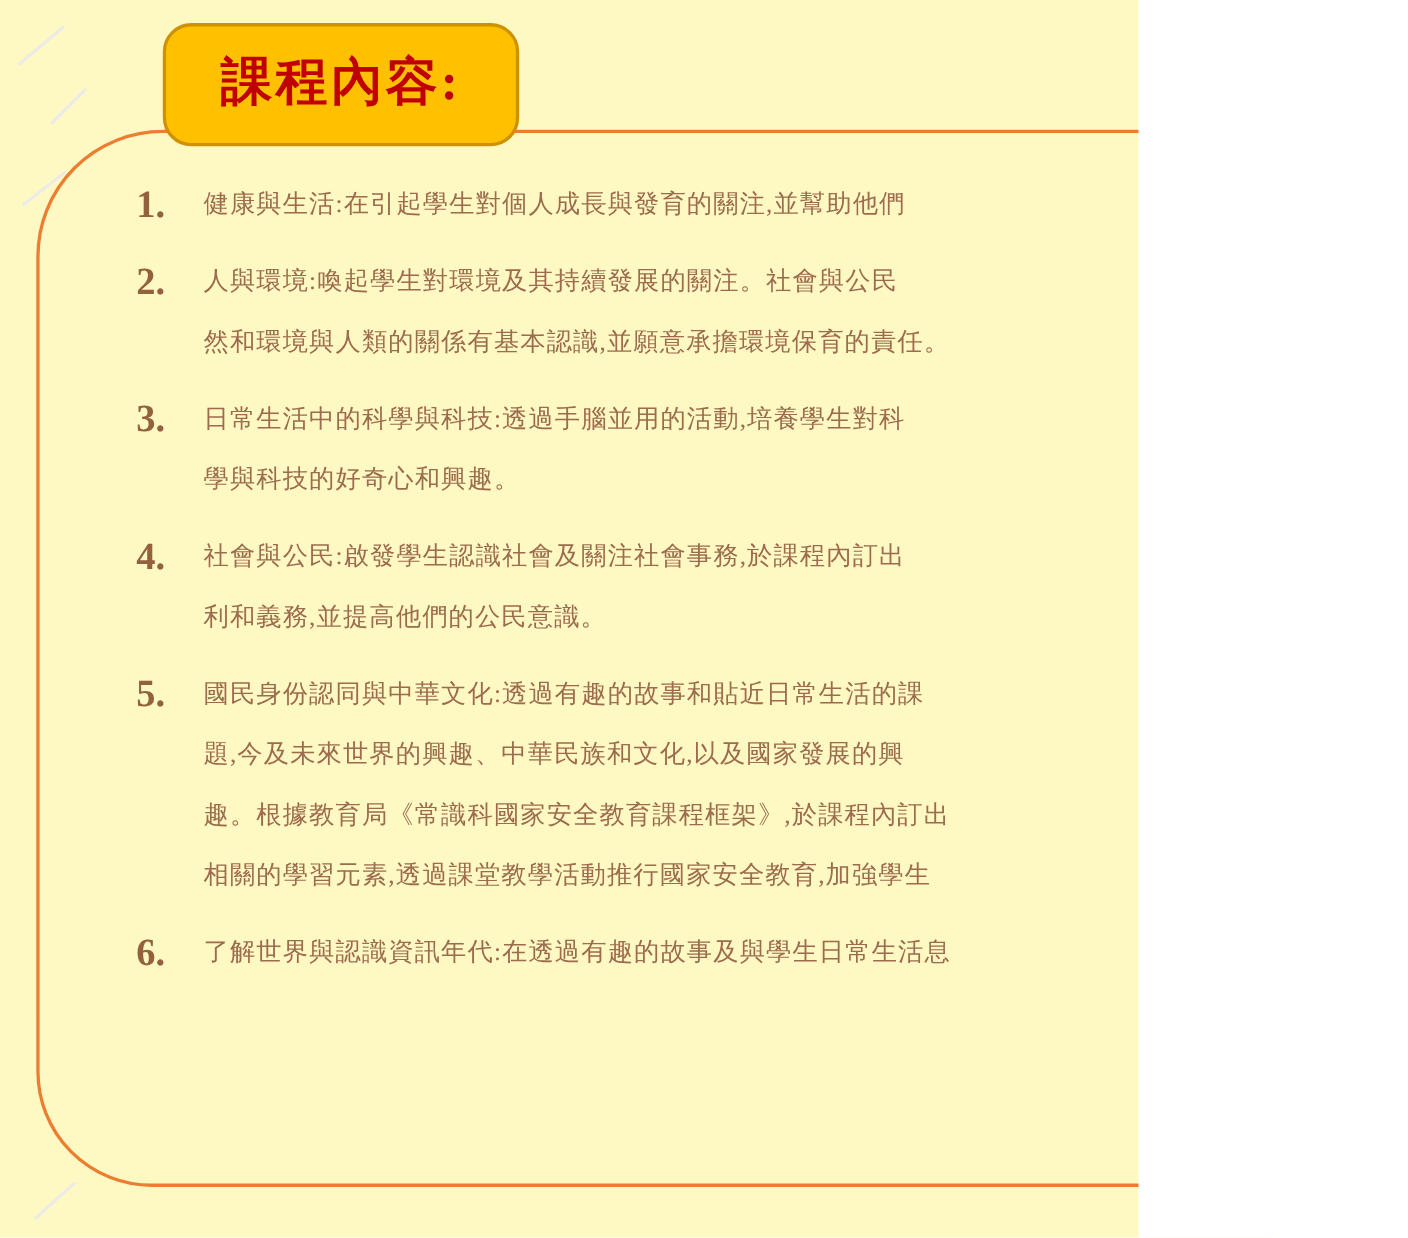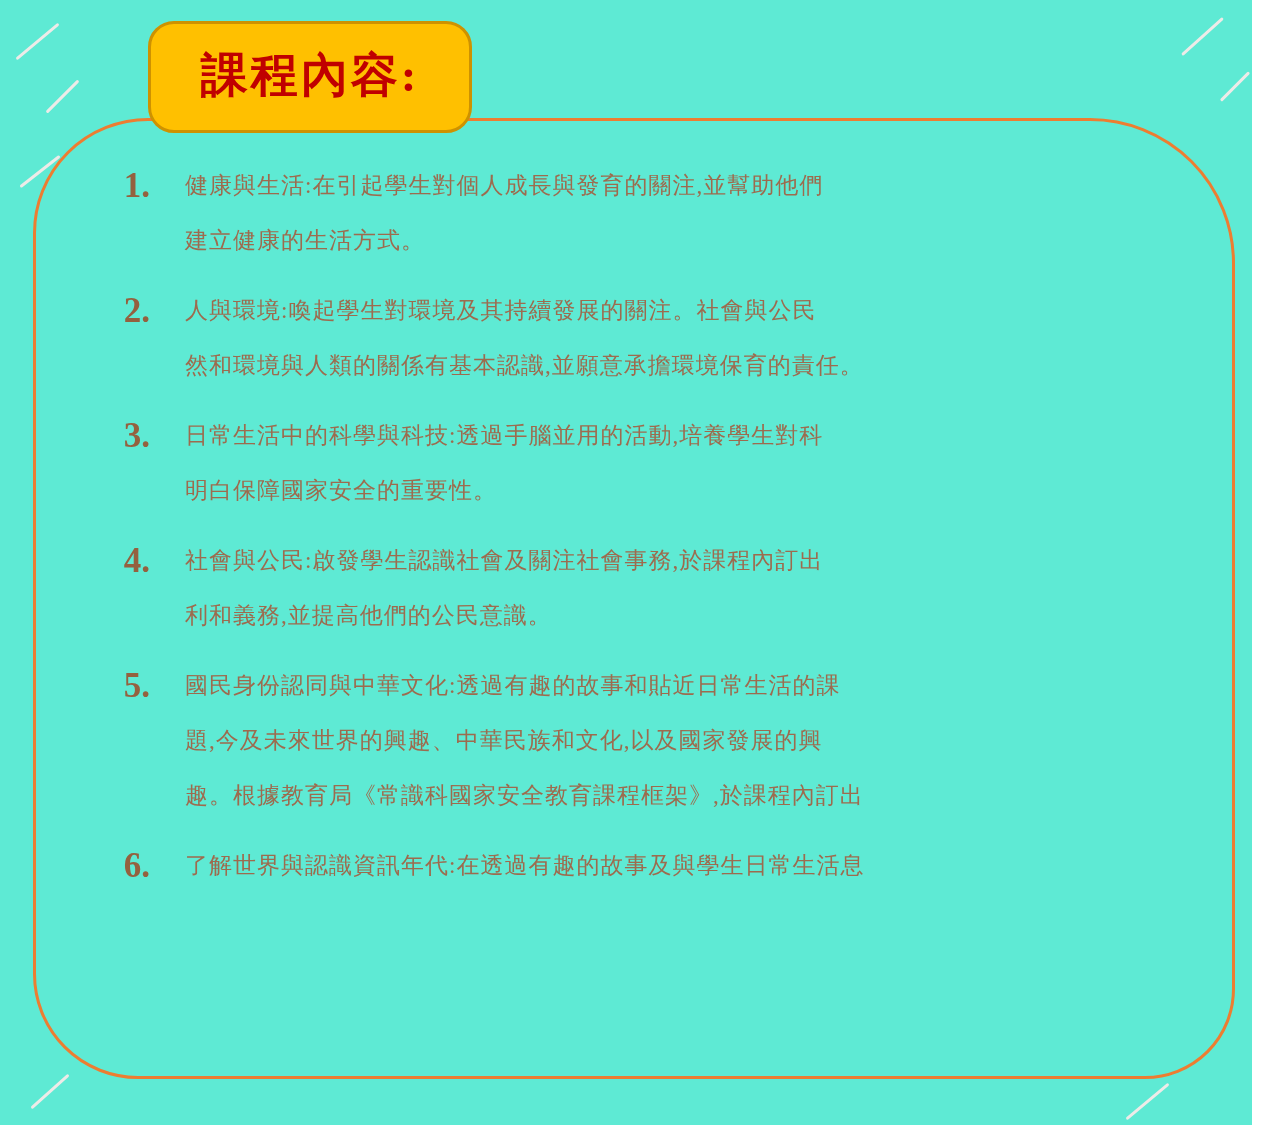--- a/index.html
+++ b/index.html
@@ -2,23 +2,23 @@
 <html><head>
 <meta charset="utf-8">
 <style>
   html, body {
     margin: 0;
     padding: 0;
     background: #ffffff;
   }
   .page {
     position: relative;
-    width: 1252px;
+    width: 1035px;
     height: 1125px;
-    background: #5eead4;
+    background: #fef9c3;
     overflow: hidden;
     font-family: "Liberation Serif", "DejaVu Serif", serif;
   }
 
   
   .panel {
     position: absolute;
     left: 33px;
     top: 118px;
     width: 1202px;
@@ -121,54 +121,54 @@
   <div class="badge">
     <span class="badge-label">課程內容:</span>
   </div>
 
   <div class="list">
 
     <div class="item">
       <div class="num">1.</div>
       <div class="lines">
         <div class="ln">健康與生活:在引起學生對個人成長與發育的關注,並幫助他們</div>
-        <div class="ln">建立健康的生活方式。</div>
       </div>
     </div>
 
     <div class="item">
       <div class="num">2.</div>
       <div class="lines">
         <div class="ln">人與環境:喚起學生對環境及其持續發展的關注。社會與公民</div>
         <div class="ln">然和環境與人類的關係有基本認識,並願意承擔環境保育的責任。</div>
       </div>
     </div>
 
     <div class="item">
       <div class="num">3.</div>
       <div class="lines">
         <div class="ln">日常生活中的科學與科技:透過手腦並用的活動,培養學生對科</div>
-        <div class="ln">明白保障國家安全的重要性。</div>
+        <div class="ln">學與科技的好奇心和興趣。</div>
       </div>
     </div>
 
     <div class="item">
       <div class="num">4.</div>
       <div class="lines">
         <div class="ln">社會與公民:啟發學生認識社會及關注社會事務,於課程內訂出</div>
         <div class="ln">利和義務,並提高他們的公民意識。</div>
       </div>
     </div>
 
     <div class="item">
       <div class="num">5.</div>
       <div class="lines">
         <div class="ln">國民身份認同與中華文化:透過有趣的故事和貼近日常生活的課</div>
         <div class="ln">題,今及未來世界的興趣、中華民族和文化,以及國家發展的興</div>
         <div class="ln">趣。根據教育局《常識科國家安全教育課程框架》,於課程內訂出</div>
+        <div class="ln">相關的學習元素,透過課堂教學活動推行國家安全教育,加強學生</div>
       </div>
     </div>
 
     <div class="item">
       <div class="num">6.</div>
       <div class="lines">
         <div class="ln">了解世界與認識資訊年代:在透過有趣的故事及與學生日常生活息</div>
       </div>
     </div>
 

